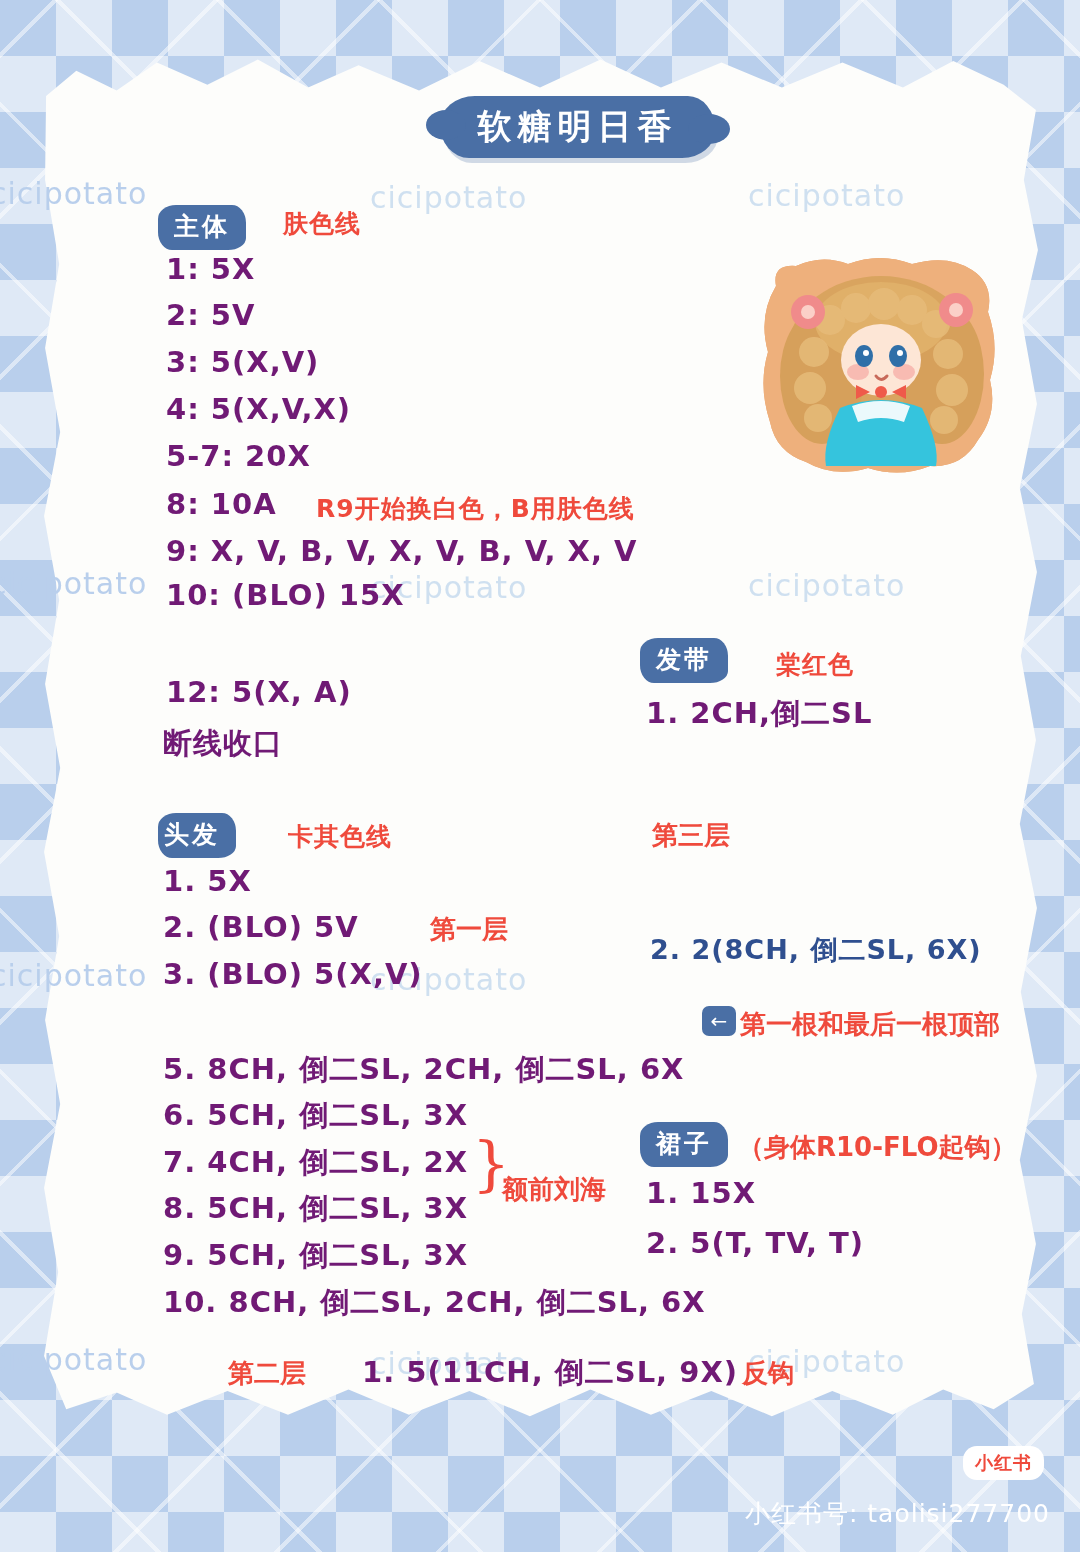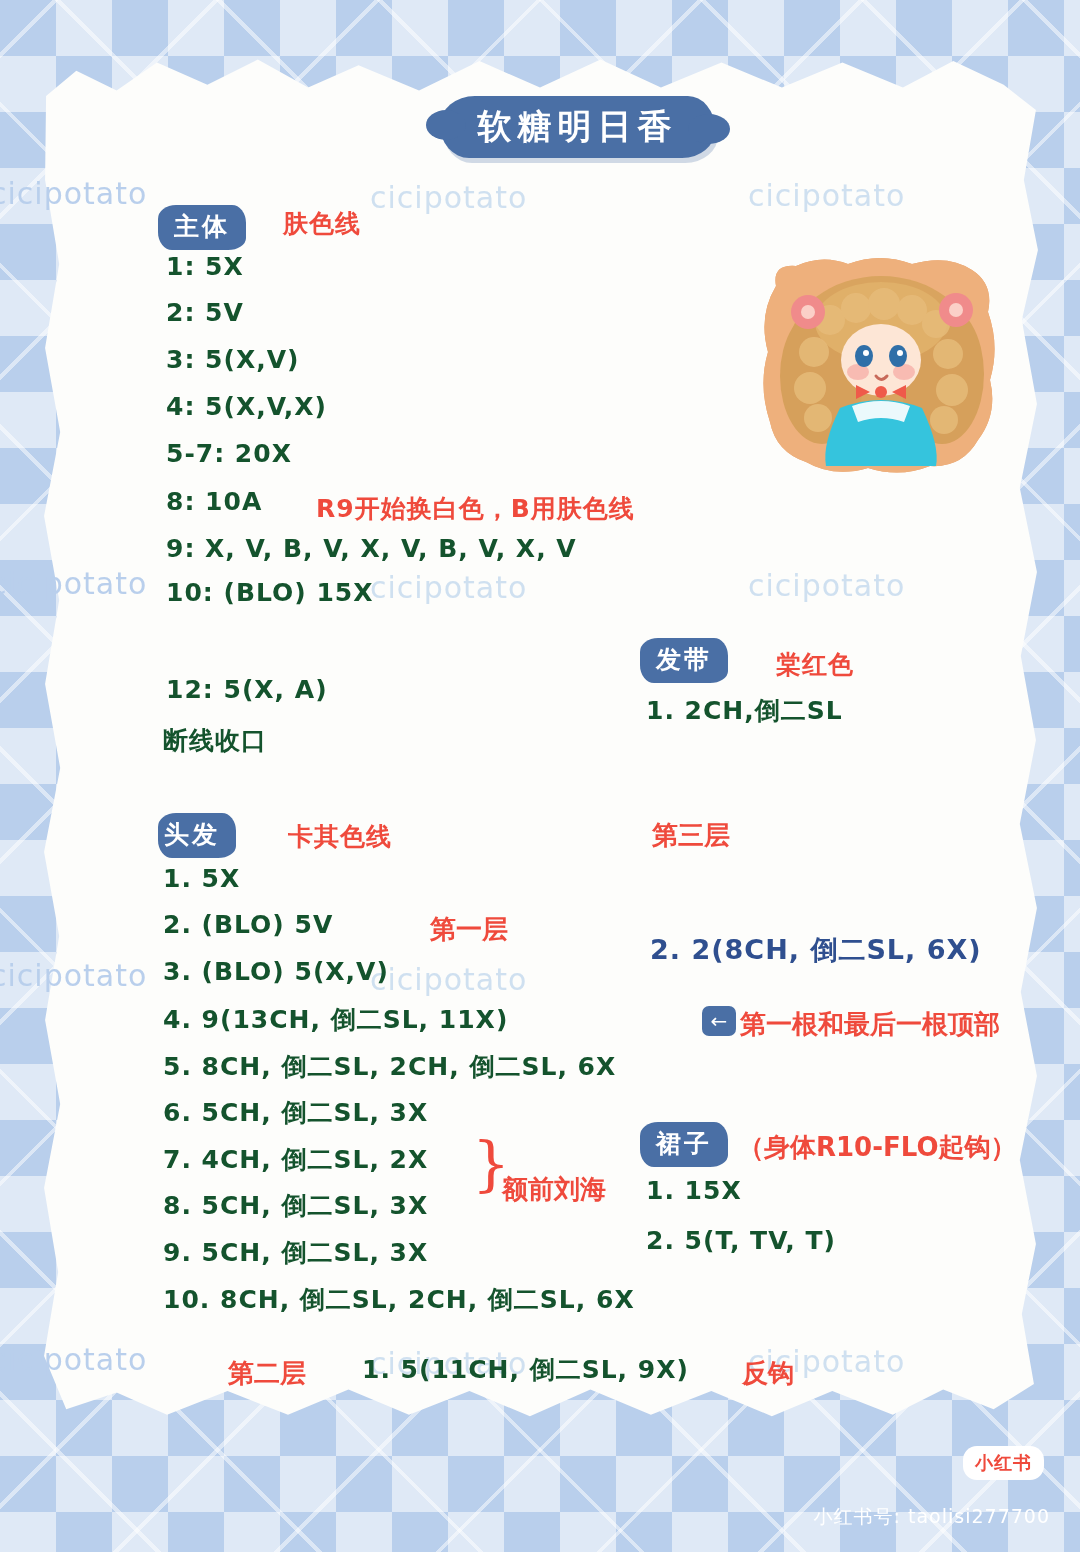--- a/index.html
+++ b/index.html
@@ -76,21 +76,21 @@
   }
   .title-badge::before{width:40px;height:30px;left:-14px;top:14px;}
   .title-badge::after{width:42px;height:30px;right:-15px;top:18px;}
 
   .sec-badge{
     position:absolute;background:#4a6fa5;color:#fff;font-weight:bold;
     font-size:25px;letter-spacing:3px;padding:5px 16px 7px;
     border-radius:18px 14px 18px 14px / 14px 18px 12px 18px;
   }
   .line{position:absolute;white-space:nowrap;font-weight:bold;}
-  .l-blue{color:#14532d;font-size:25px;letter-spacing:1px;}
+  .l-blue{color:#701a75;font-size:29px;letter-spacing:1px;}
   .l-blue-s{color:#2f4f8f;font-size:27px;letter-spacing:1px;}
   .l-red{color:#ef4a3c;font-size:25px;font-weight:bold;letter-spacing:1px;}
   .l-red-b{color:#ef4a3c;font-size:26px;font-weight:bold;}
 
   
   .photo{
     position:absolute;left:752px;top:256px;width:258px;height:226px;
     border-radius:18px;overflow:hidden;
   }
   .photo svg{display:block;}
@@ -104,21 +104,21 @@
     position:absolute;color:#ef4a3c;font-size:60px;font-weight:300;
     font-family:"DejaVu Serif","Liberation Serif",serif;
   }
   
   .xhs-badge{
     position:absolute;right:36px;bottom:72px;background:#fff;color:#ef4a3c;
     font-size:18px;font-weight:bold;border-radius:14px;padding:5px 12px;
     letter-spacing:1px;
   }
   .footer-id{
-    position:absolute;right:30px;bottom:22px;color:#fff;font-size:19px;
+    position:absolute;right:30px;bottom:22px;color:#fff;font-size:25px;
     letter-spacing:1px;font-family:"DejaVu Sans","Liberation Sans",sans-serif;
   }
 </style>
 </head>
 <body>
 
 <div class="bg"></div>
 <div class="bg-lines"></div>
 
 <div class="paper"></div>
@@ -218,21 +218,20 @@
   <div class="line l-red" style="left:776px;top:648px;">棠红色</div>
   <div class="line l-blue" style="left:646px;top:694px;">1. 2CH,倒二SL</div>
 
   <div class="sec-badge" style="left:158px;top:813px;padding-left:6px;">头发</div>
   <div class="line l-red" style="left:288px;top:820px;">卡其色线</div>
 
   <div class="line l-blue" style="left:163px;top:864px;">1. 5X</div>
   <div class="line l-blue" style="left:163px;top:910px;">2. (BLO) 5V</div>
   <div class="line l-red-b" style="left:430px;top:912px;">第一层</div>
   <div class="line l-blue" style="left:163px;top:957px;">3. (BLO) 5(X,V)</div>
-  <div class="line l-blue" style="left:163px;top:1003px;">4. 9(13CH, 倒二SL, 11X)</div>
   <div class="line l-blue" style="left:163px;top:1050px;">5. 8CH, 倒二SL, 2CH, 倒二SL, 6X</div>
   <div class="line l-blue" style="left:163px;top:1096px;">6. 5CH, 倒二SL, 3X</div>
   <div class="line l-blue" style="left:163px;top:1143px;">7. 4CH, 倒二SL, 2X</div>
   <div class="line l-blue" style="left:163px;top:1189px;">8. 5CH, 倒二SL, 3X</div>
   <div class="line l-blue" style="left:163px;top:1236px;">9. 5CH, 倒二SL, 3X</div>
   <div class="line l-blue" style="left:163px;top:1283px;">10. 8CH, 倒二SL, 2CH, 倒二SL, 6X</div>
 
   <div class="brace" style="left:472px;top:1128px;">}</div>
   <div class="line l-red-b" style="left:502px;top:1172px;">额前刘海</div>
 

